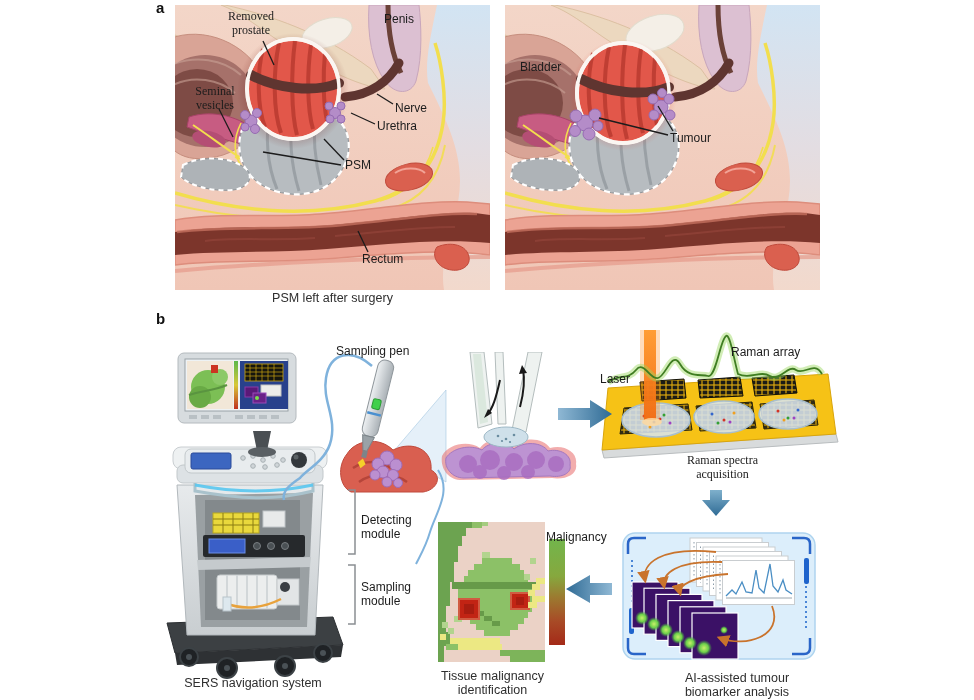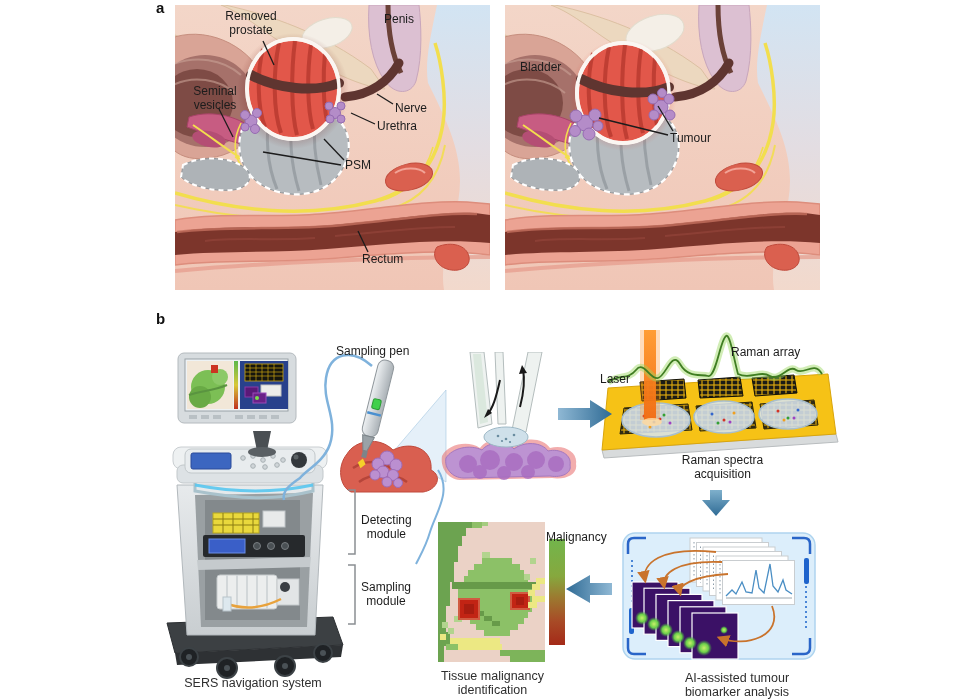--- a/index.html
+++ b/index.html
@@ -1,20 +1,20 @@
 <!DOCTYPE html>
 <html><head>
 <meta charset="utf-8">
 <style>
   html,body{margin:0;padding:0;background:#ffffff;}
   .page{position:relative;width:974px;height:700px;background:#ffffff;overflow:hidden;
         font-family:"Liberation Sans",sans-serif;}
   .panel-label{position:absolute;font-size:15px;font-weight:bold;color:#111;}
-  .lbl{position:absolute;font-size:12px;line-height:1.18;color:#1c1c1c;white-space:pre-line;text-align:center;}
-  .lbl.c{text-align:center;}
+  .lbl{position:absolute;font-size:12px;line-height:1.18;color:#1c1c1c;white-space:pre-line;}
+  .lbl.c{text-align:center;font-family:Liberation Serif, serif;}
   .cap{position:absolute;font-size:12.5px;color:#2e2e2e;text-align:center;white-space:pre-line;}
   .abs{position:absolute;}
   .colorbar{position:absolute;left:549px;top:539px;width:16px;height:106px;
     background:linear-gradient(#72b54c 0%,#86a83e 35%,#9c7a30 55%,#a84a26 78%,#a42a18 100%);}
   svg{display:block;}
 </style>
 </head>
 <body>
 
 <div class="page">
@@ -217,20 +217,21 @@
 prostate</div>
   <div class="lbl" style="left:384px;top:12px">Penis</div>
   <div class="lbl c" style="left:186px;top:84px;width:58px">Seminal
 vesicles</div>
   <div class="lbl" style="left:395px;top:101px">Nerve</div>
   <div class="lbl" style="left:377px;top:119px">Urethra</div>
   <div class="lbl" style="left:345px;top:158px">PSM</div>
   <div class="lbl" style="left:362px;top:252px">Rectum</div>
   <div class="lbl" style="left:520px;top:60px">Bladder</div>
   <div class="lbl" style="left:670px;top:131px">Tumour</div>
+  <div class="cap" style="left:175px;top:291px;width:315px">PSM left after surgery</div>
 
   <svg class="abs" style="left:0;top:0" width="974" height="700" viewBox="0 0 974 700">
     <polygon points="393,452 446,390 446,482" fill="rgba(170,205,235,0.30)" stroke="rgba(150,190,220,0.5)" stroke-width="1"></polygon>
   </svg>
 
   <div class="abs" style="left:165px;top:335px">
     <svg width="205" height="345" viewBox="0 0 205 345">
       <defs>
         <linearGradient id="cart-cb" x1="0" y1="0" x2="0" y2="1">
           <stop offset="0" stop-color="#5cb84a"></stop>

